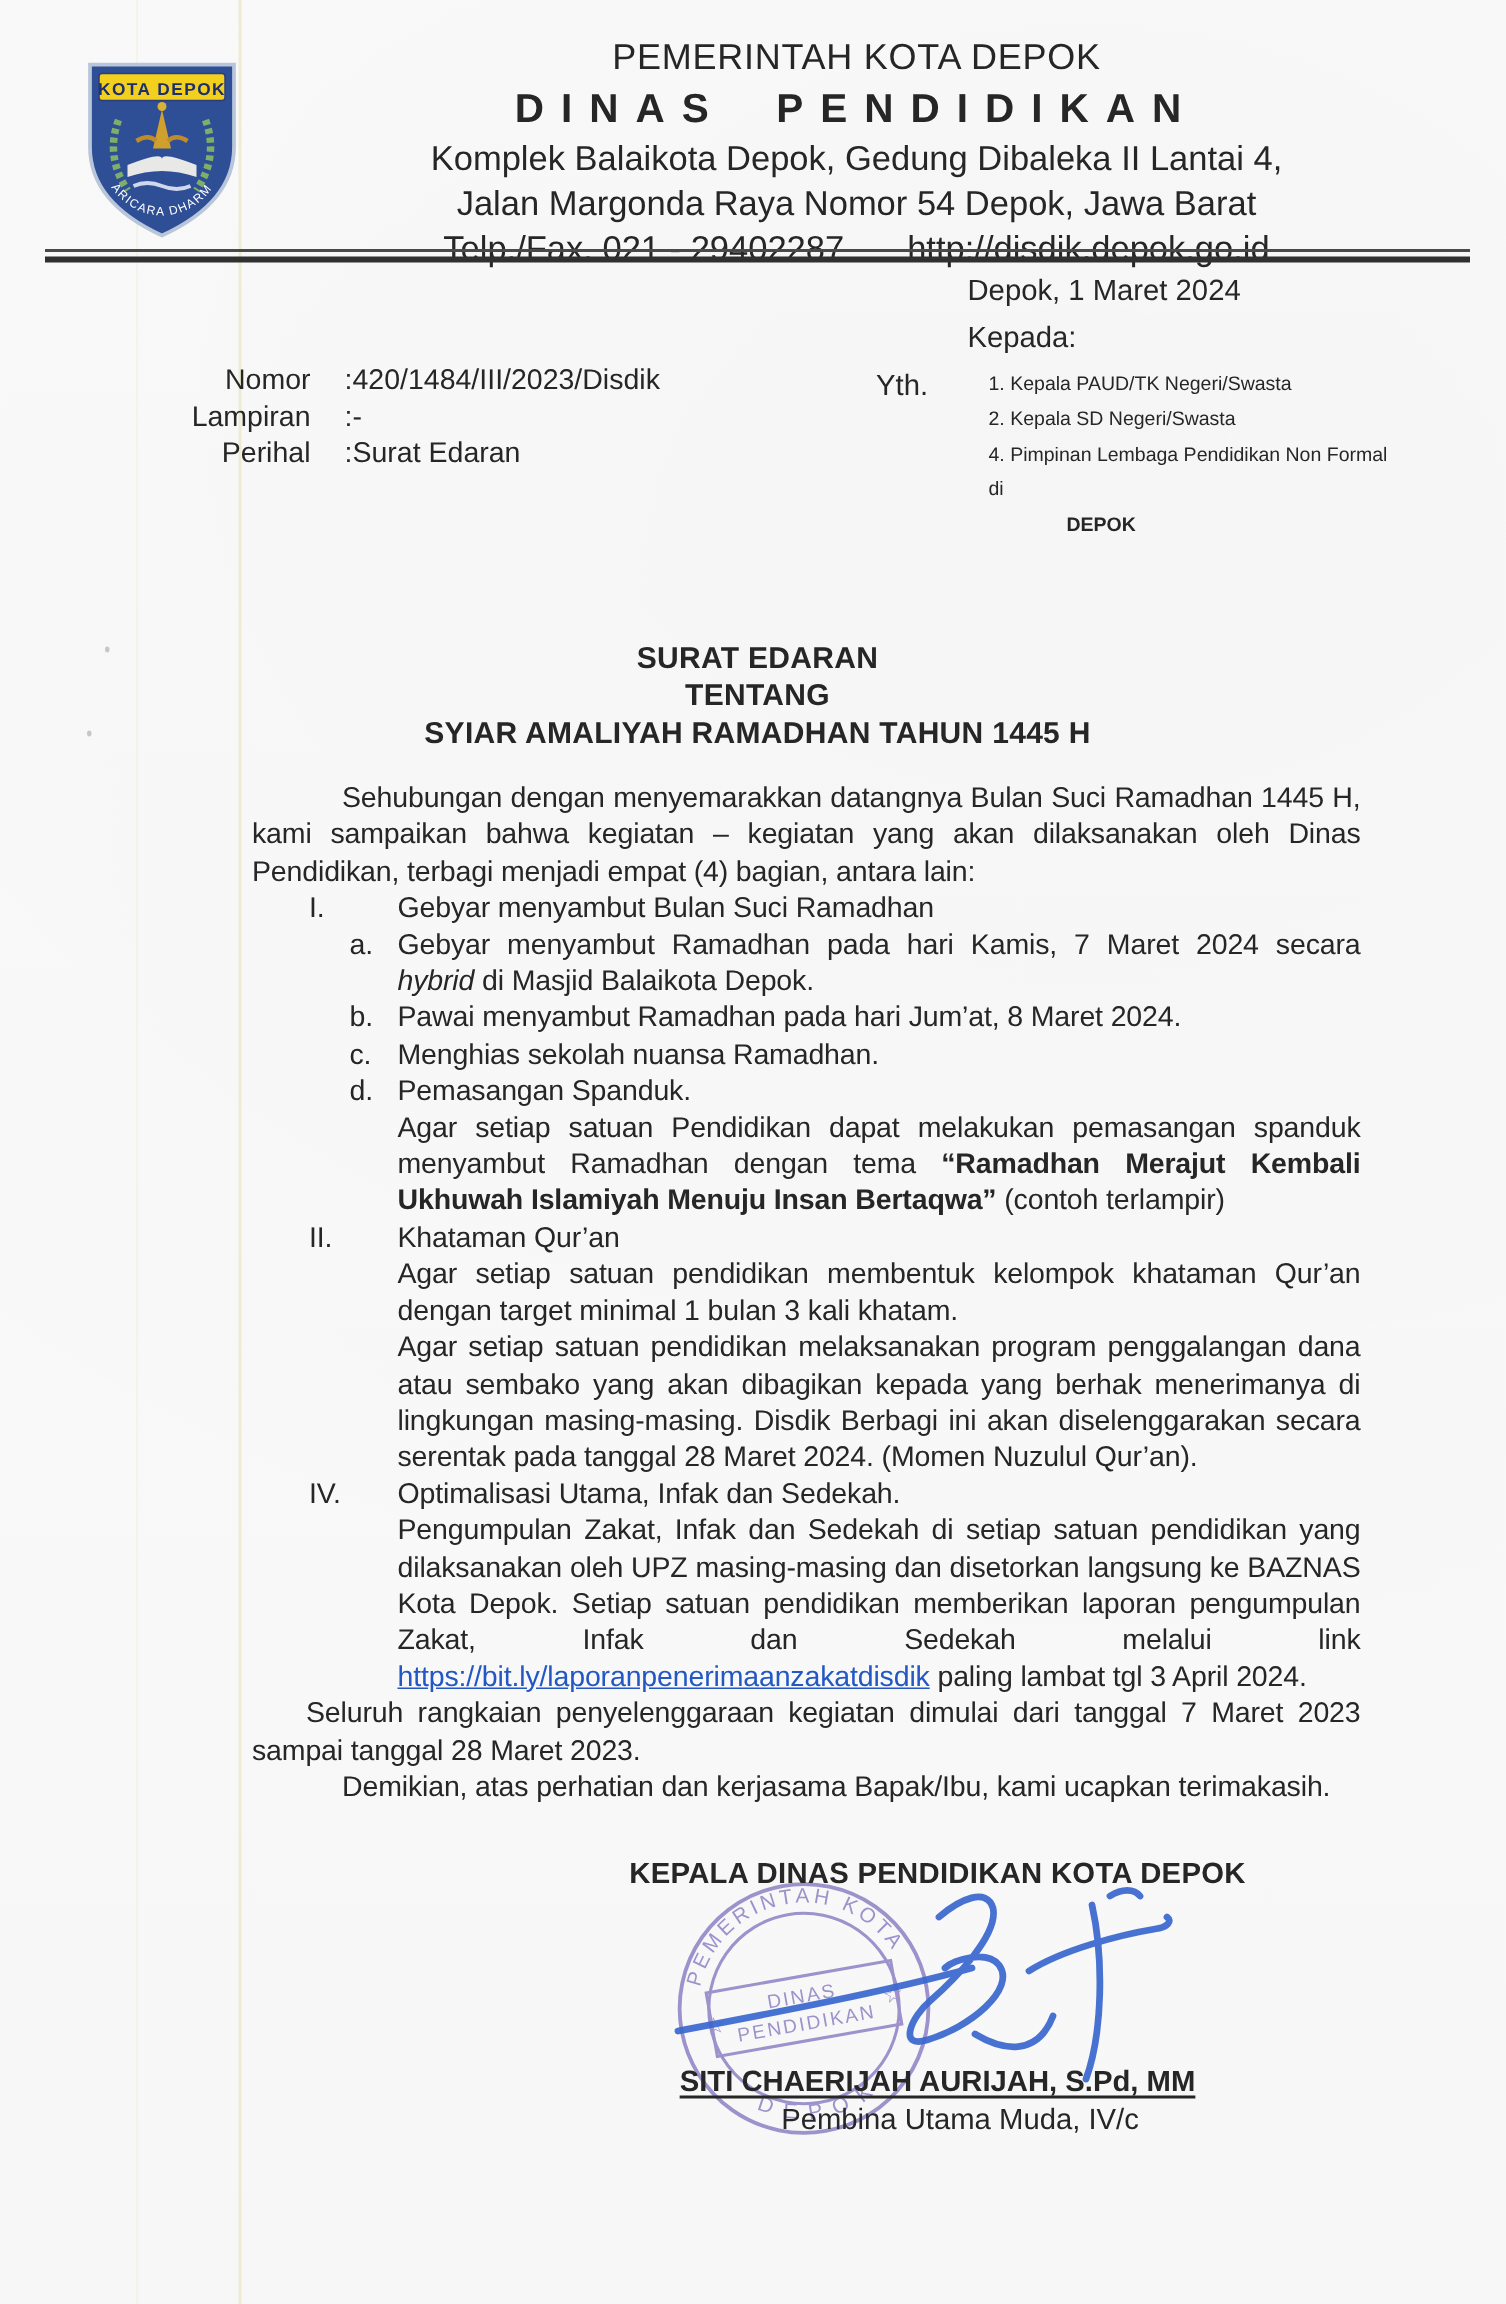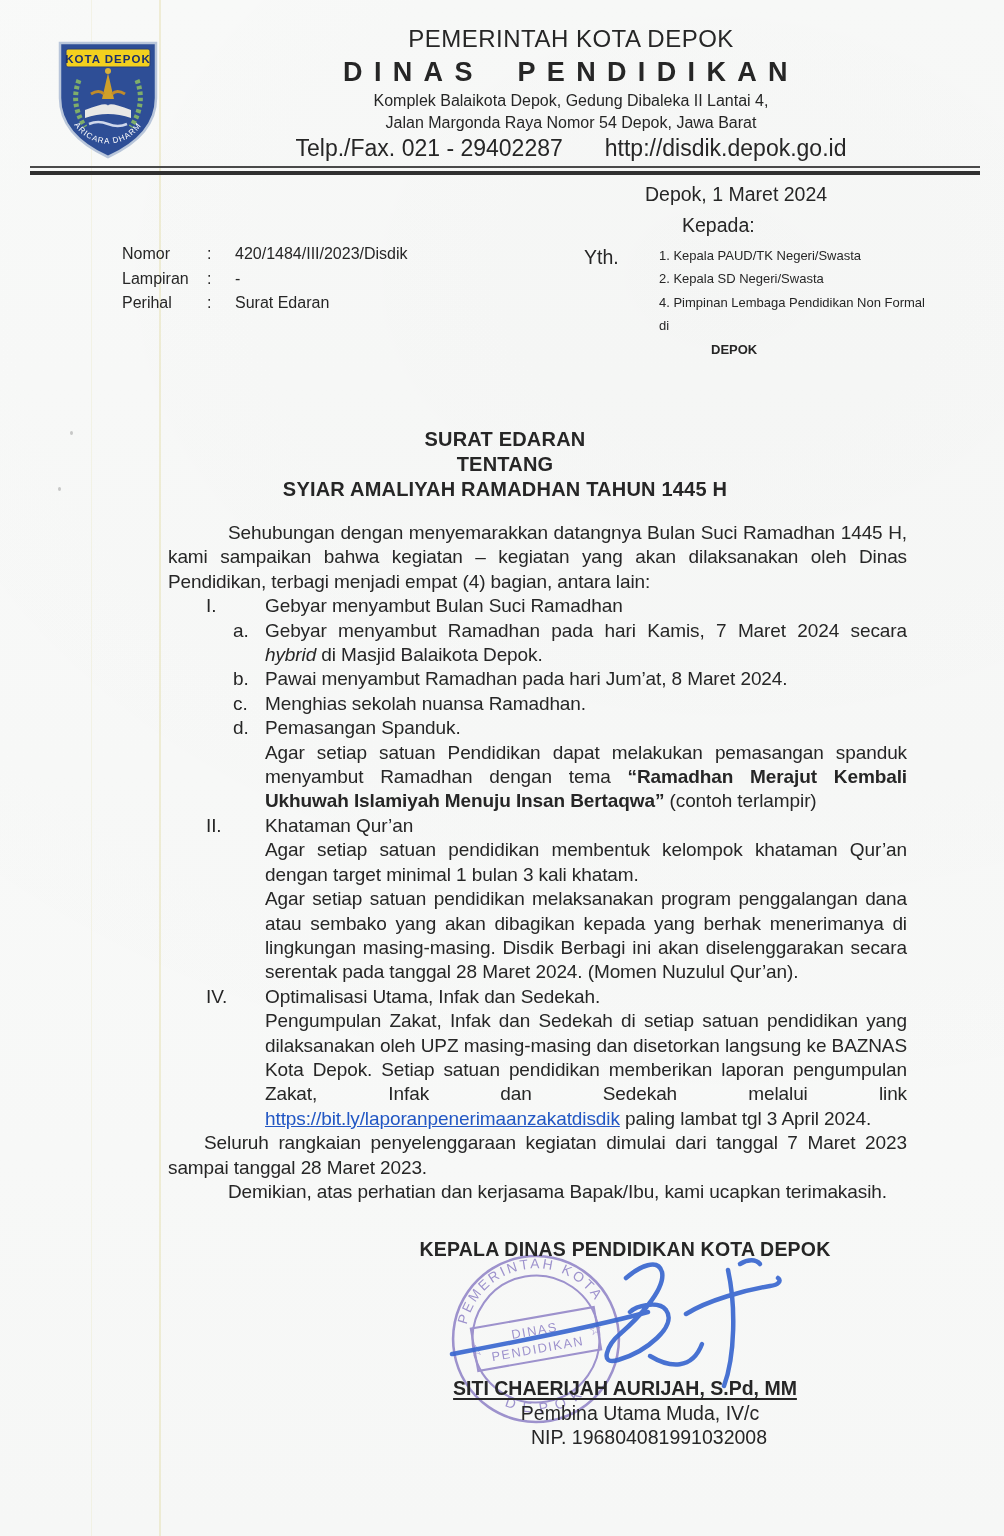--- a/index.html
+++ b/index.html
@@ -16,30 +16,30 @@
   .scanline{position:absolute;top:0;height:1536px;pointer-events:none;}
   .scanline.l1{left:159px;width:2px;background:rgba(214,205,122,.28);}
   .scanline.l2{left:91px;width:1px;background:rgba(214,205,122,.14);}
   .speck{position:absolute;width:3px;height:4px;background:#8b8b8b;opacity:.45;border-radius:50%;}
 
   
   .logo{position:absolute;left:55px;top:40px;width:106px;height:120px;}
   .lh-text{position:absolute;left:170px;top:24px;width:802px;text-align:center;line-height:1.22;}
   .lh-gov{font-size:24px;letter-spacing:.5px;}
   .lh-agency{font-size:27px;font-weight:bold;letter-spacing:.42em;word-spacing:.55em;margin-top:3px;}
-  .lh-addr{font-size:16px;margin-top:2px;}
+  .lh-addr{font-size:23px;margin-top:2px;}
   .lh-contact{font-size:23px;margin-top:2px;}
   .lh-contact .gap{display:inline-block;width:42px;}
   .rule-a{position:absolute;left:30px;width:950px;top:166px;height:2px;background:#4a4a4a;}
   .rule-b{position:absolute;left:30px;width:950px;top:171px;height:4px;background:#303030;}
 
   
   .date{position:absolute;left:645px;top:183px;font-size:19.5px;}
-  .kepada{position:absolute;left:645px;top:214px;font-size:19.5px;margin-left:37px;}
-  .fields{position:absolute;left:122px;top:242px;font-size:16px;line-height:24.6px;}
+  .kepada{position:absolute;left:645px;top:214px;font-size:19.5px;}
+  .fields{position:absolute;left:122px;top:242px;font-size:19px;line-height:24.6px;text-align:right;}
   .frow{display:flex;}
   .flabel{width:85px;}
   .fcolon{width:28px;}
   .yth{position:absolute;left:584px;top:246px;font-size:19.5px;}
   .recips{position:absolute;left:659px;top:244px;width:298px;font-size:13px;line-height:23.4px;}
   .recips .city{font-weight:bold;padding-left:52px;}
 
   
   .title{position:absolute;left:0;top:427px;width:1010px;text-align:center;
          font-size:20px;font-weight:bold;line-height:25px;letter-spacing:.2px;}
@@ -211,21 +211,20 @@
     <text x="137" y="91" font-size="15" fill="#8a7cc4">☆</text>
     <rect x="24" y="64" width="122" height="42" fill="none" stroke="#8a7cc4" stroke-width="2"></rect>
     <text x="85" y="81" text-anchor="middle" font-size="12.5" letter-spacing="1.5" fill="#8a7cc4" font-family="Liberation Sans, sans-serif">DINAS</text>
     <text x="85" y="99" text-anchor="middle" font-size="12.5" letter-spacing="1.5" fill="#8a7cc4" font-family="Liberation Sans, sans-serif">PENDIDIKAN</text>
   </svg>
 
   <div class="sig">
     <div class="sig-heading">KEPALA DINAS PENDIDIKAN KOTA DEPOK</div>
     <div class="sig-name">SITI CHAERIJAH AURIJAH, S.Pd, MM</div>
     <div class="sig-rank">Pembina Utama Muda, IV/c</div>
-    <div class="sig-nip">NIP. 196804081991032008</div>
   </div>
 
   <svg class="handsig" viewBox="0 0 370 160">
     <g fill="none" stroke="#3a67cf" stroke-width="4.5" stroke-linecap="round" stroke-linejoin="round" opacity=".92">
       <path d="M 12 106 C 70 95 150 80 208 64"></path>
       <path d="M 186 30 C 200 18 218 10 222 24 C 226 42 196 72 180 86 C 168 96 158 118 178 112 C 206 104 238 78 226 62 C 218 52 196 58 190 64"></path>
       <path d="M 210 108 C 230 120 252 122 262 96"></path>
       <path d="M 288 22 C 296 58 295 108 284 138"></path>
       <path d="M 246 66 C 268 52 306 42 330 38 C 338 37 342 33 338 30"></path>
       <path d="M 300 16 C 308 11 316 11 320 16"></path>

